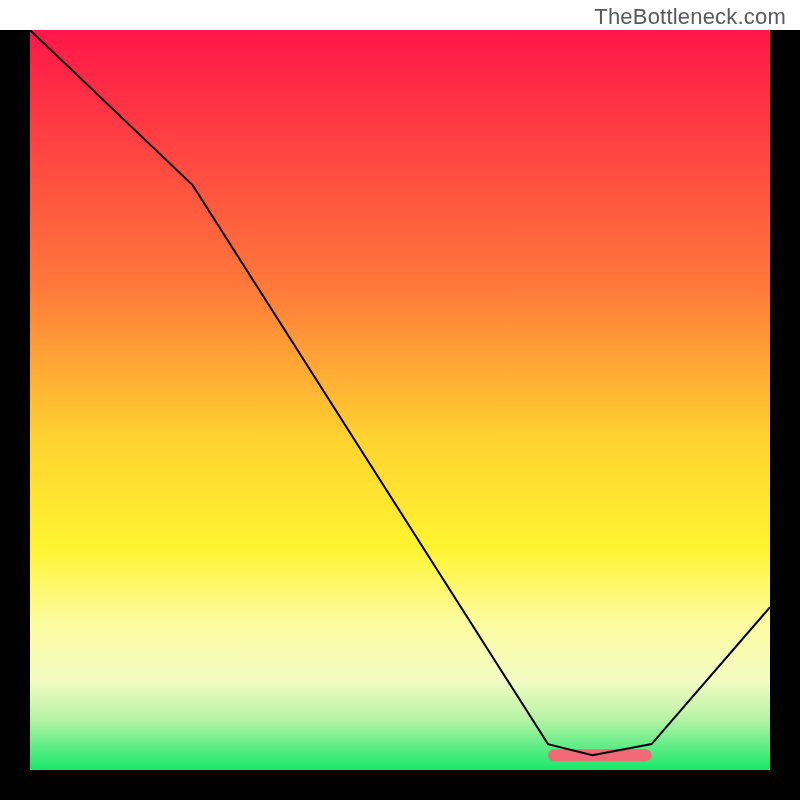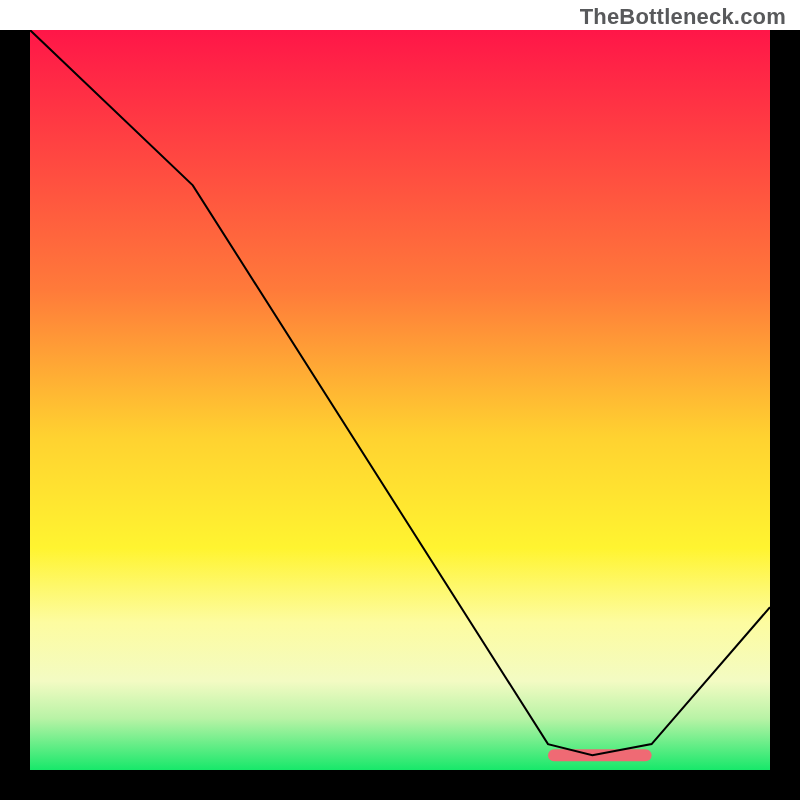--- a/index.html
+++ b/index.html
@@ -10,21 +10,21 @@
     background: #ffffff;
     overflow: hidden;
     font-family: Arial, Helvetica, sans-serif;
   }
   .watermark {
     position: absolute;
     top: 4px;
     right: 14px;
     font-size: 22px;
     color: #58595b;
-    font-weight: 700;
+    font-weight: 400;
     letter-spacing: 0.2px;
   }
   .chart-outer {
     position: absolute;
     left: 0;
     top: 0;
     width: 800px;
     height: 800px;
   }
   

